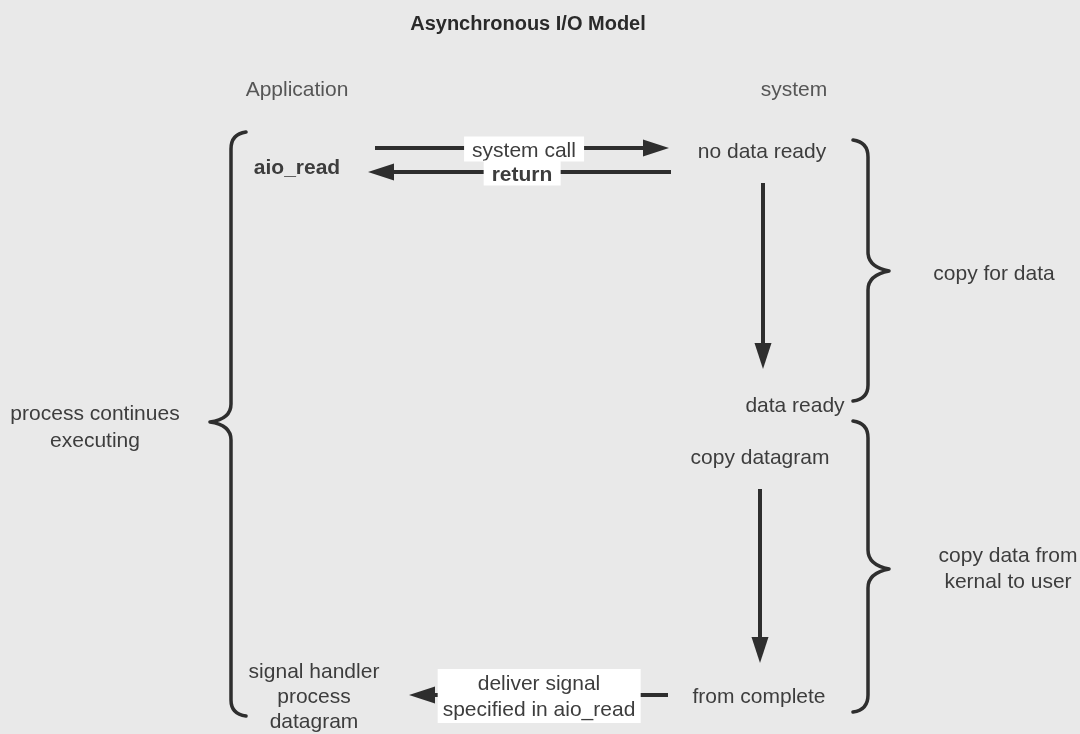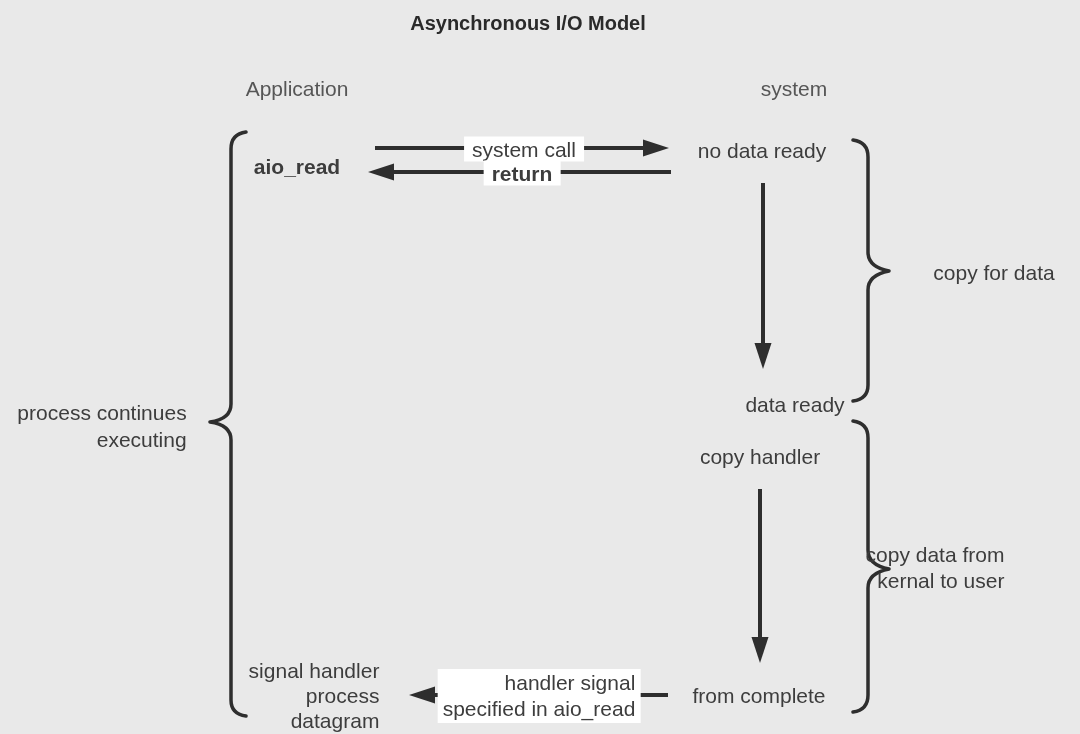--- a/index.html
+++ b/index.html
@@ -30,21 +30,21 @@
     stroke-linecap: round;
     stroke-linejoin: round;
   }
   .lbl {
     position: absolute;
     transform: translate(-50%, -50%);
     font-size: 21px;
     line-height: 25px;
     color: var(--text, #3d3d3d);
     white-space: pre;
-    text-align: right;
+    text-align: center;
   }
   .title {
     font-size: 20px;
     font-weight: bold;
     color: var(--title, #2a2a2a);
   }
   .col-header { color: var(--header, #565656); }
   .tag {
     background: var(--label_bg, #ffffff);
     padding: 0 8px;
@@ -96,27 +96,27 @@
   <div class="lbl col-header" style="left:297px; top:88px;">Application</div>
   <div class="lbl col-header" style="left:794px; top:88px;">system</div>
 
   <div class="lbl" style="left:297px; top:166px;font-weight:bold;">aio_read</div>
   <div class="lbl" style="left:314px; top:695px;">signal handler
 process
 datagram</div>
 
   <div class="lbl" style="left:762px; top:150px;">no data ready</div>
   <div class="lbl" style="left:763px; top:404px;margin-left:32px;">data ready</div>
-  <div class="lbl" style="left:760px; top:456px;">copy handler</div>
+  <div class="lbl" style="left:760px; top:456px;">copy datagram</div>
   <div class="lbl" style="left:759px; top:695px;">from complete</div>
 
   <div class="lbl tag" style="left:524px; top:149px;">system call</div>
   <div class="lbl tag" style="left:522px; top:173px;font-weight:bold;">return</div>
-  <div class="lbl tag two-line" style="left:539px; top:696px;">handler signal
+  <div class="lbl tag two-line" style="left:539px; top:696px;">deliver signal
 specified in aio_read</div>
 
-  <div class="lbl lh27" style="left:102px; top:426px;">process continues
+  <div class="lbl lh27" style="left:95px; top:426px;">process continues
 executing</div>
   <div class="lbl" style="left:994px; top:272px;">copy for data</div>
-  <div class="lbl lh26" style="left:935px; top:568px;">copy data from
+  <div class="lbl lh26" style="left:1008px; top:568px;">copy data from
 kernal to user</div>
 
 </div>
 
 </body></html>

